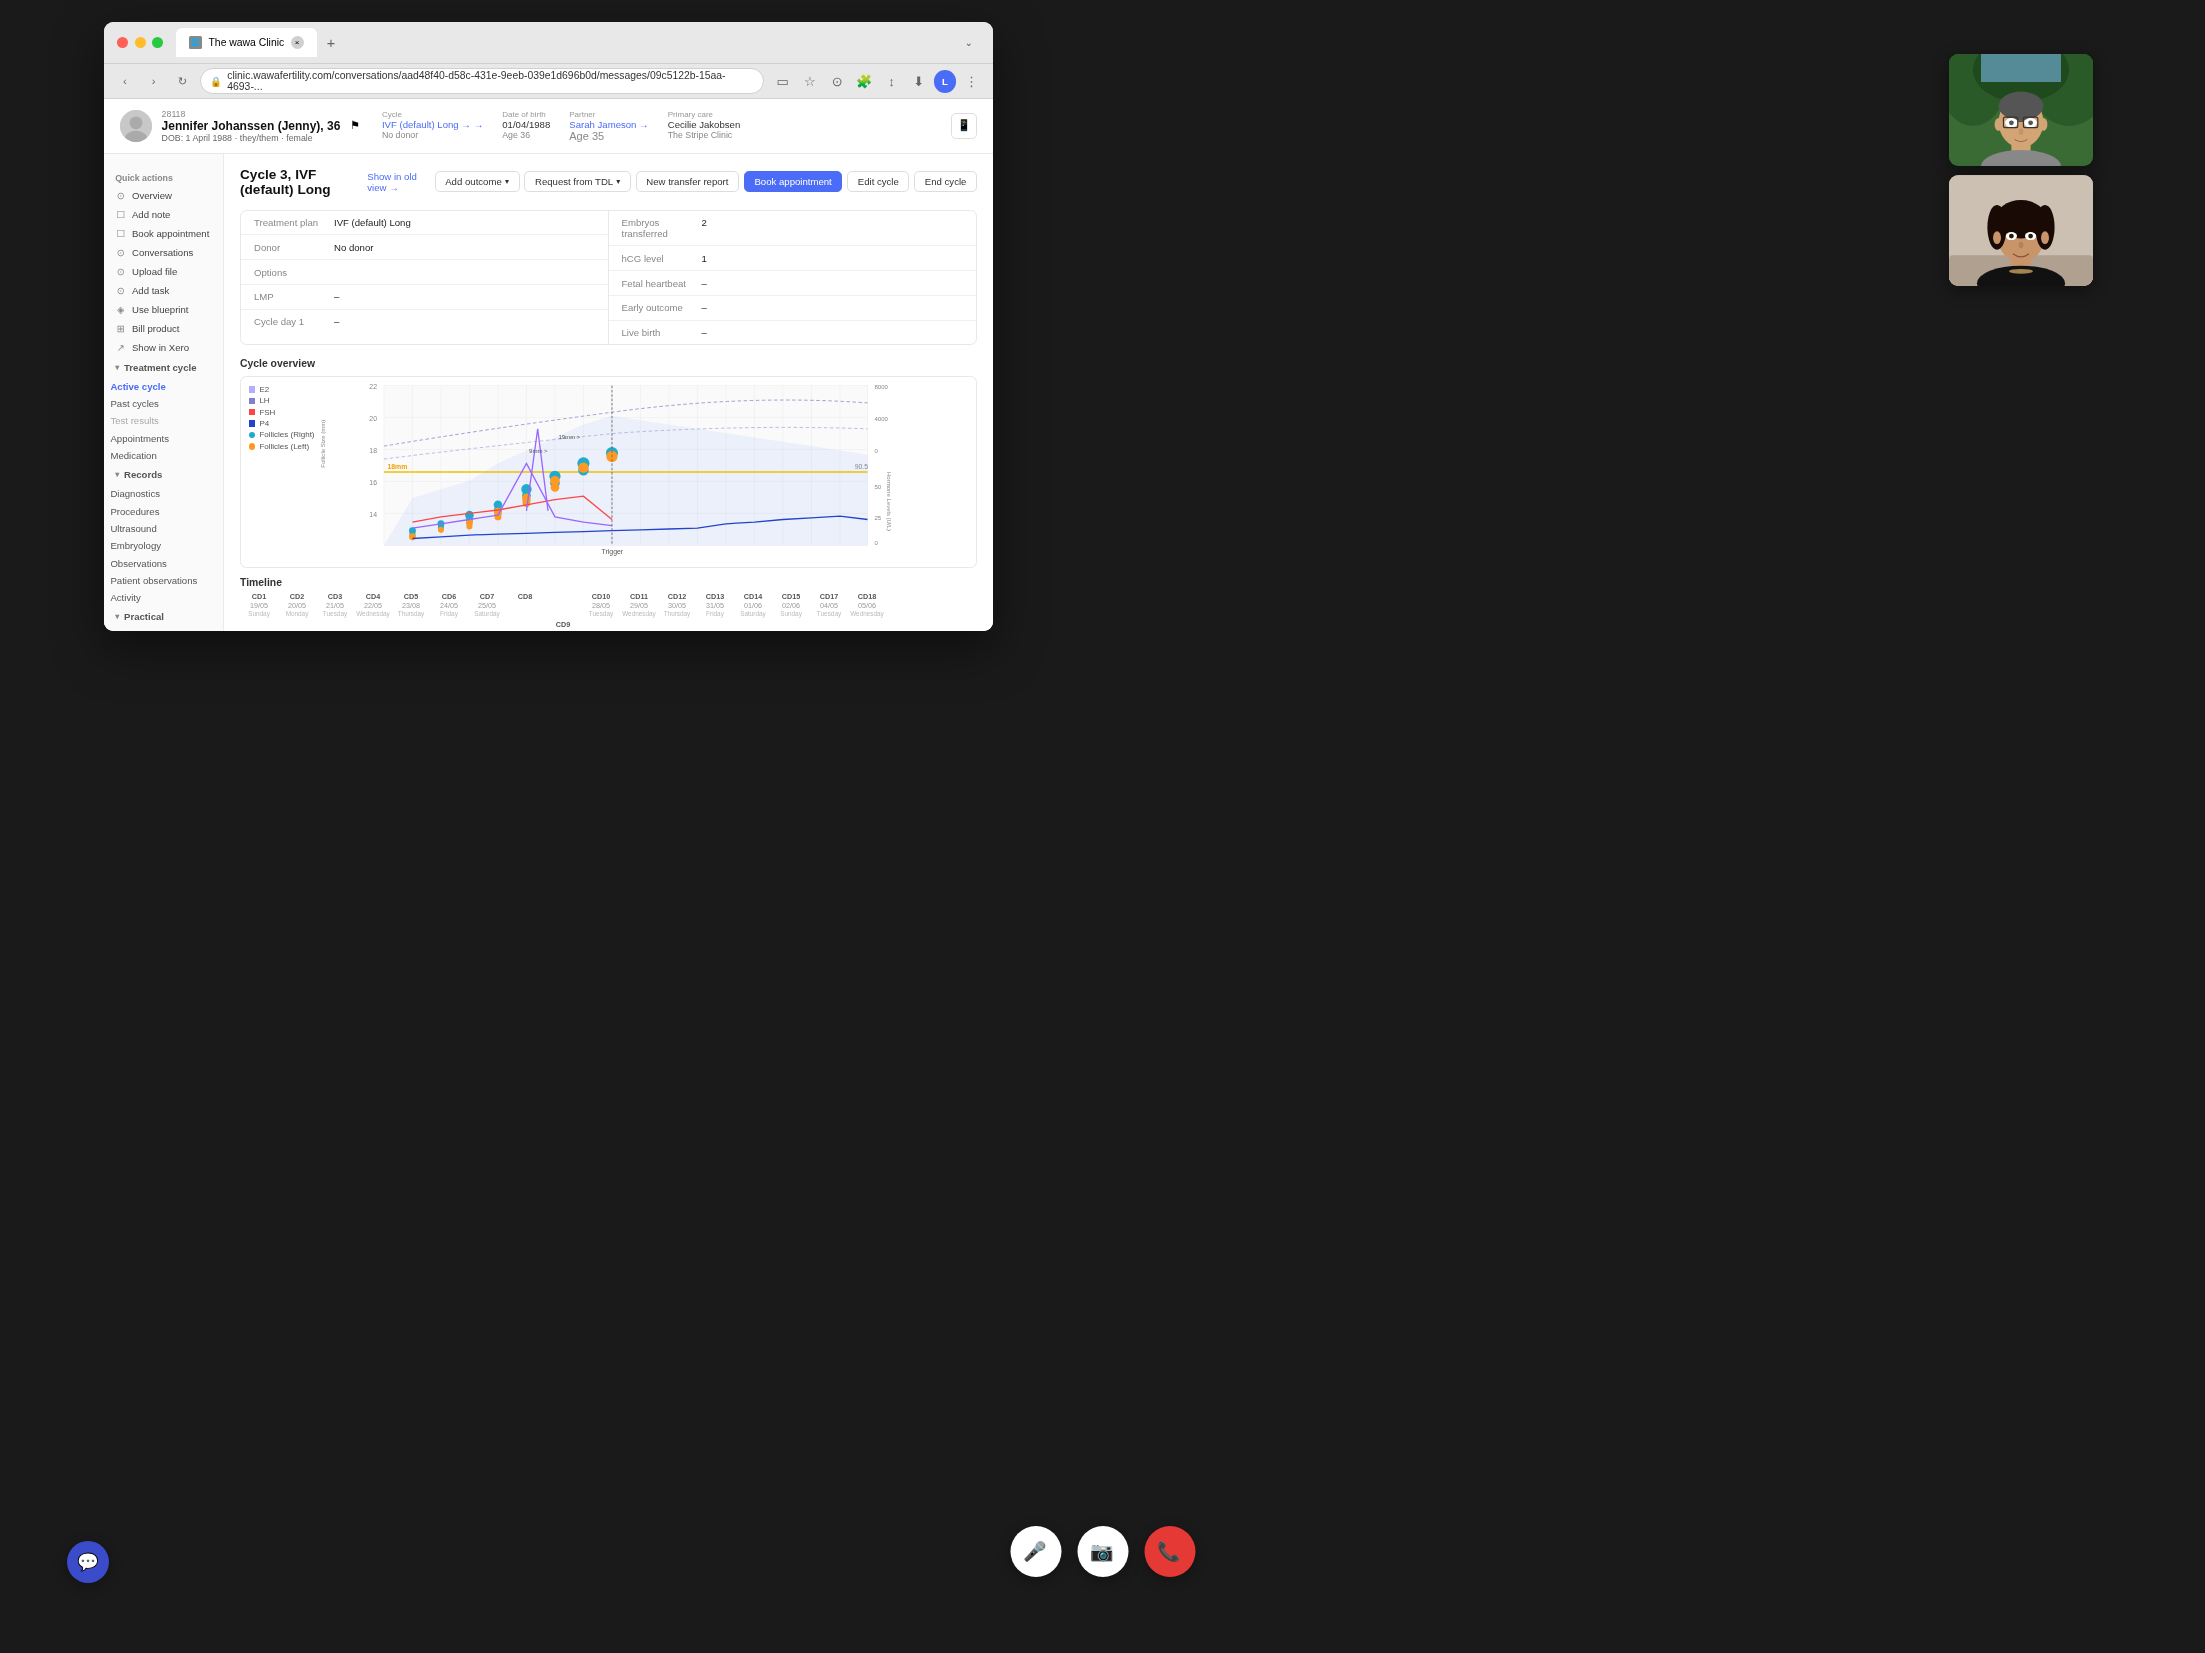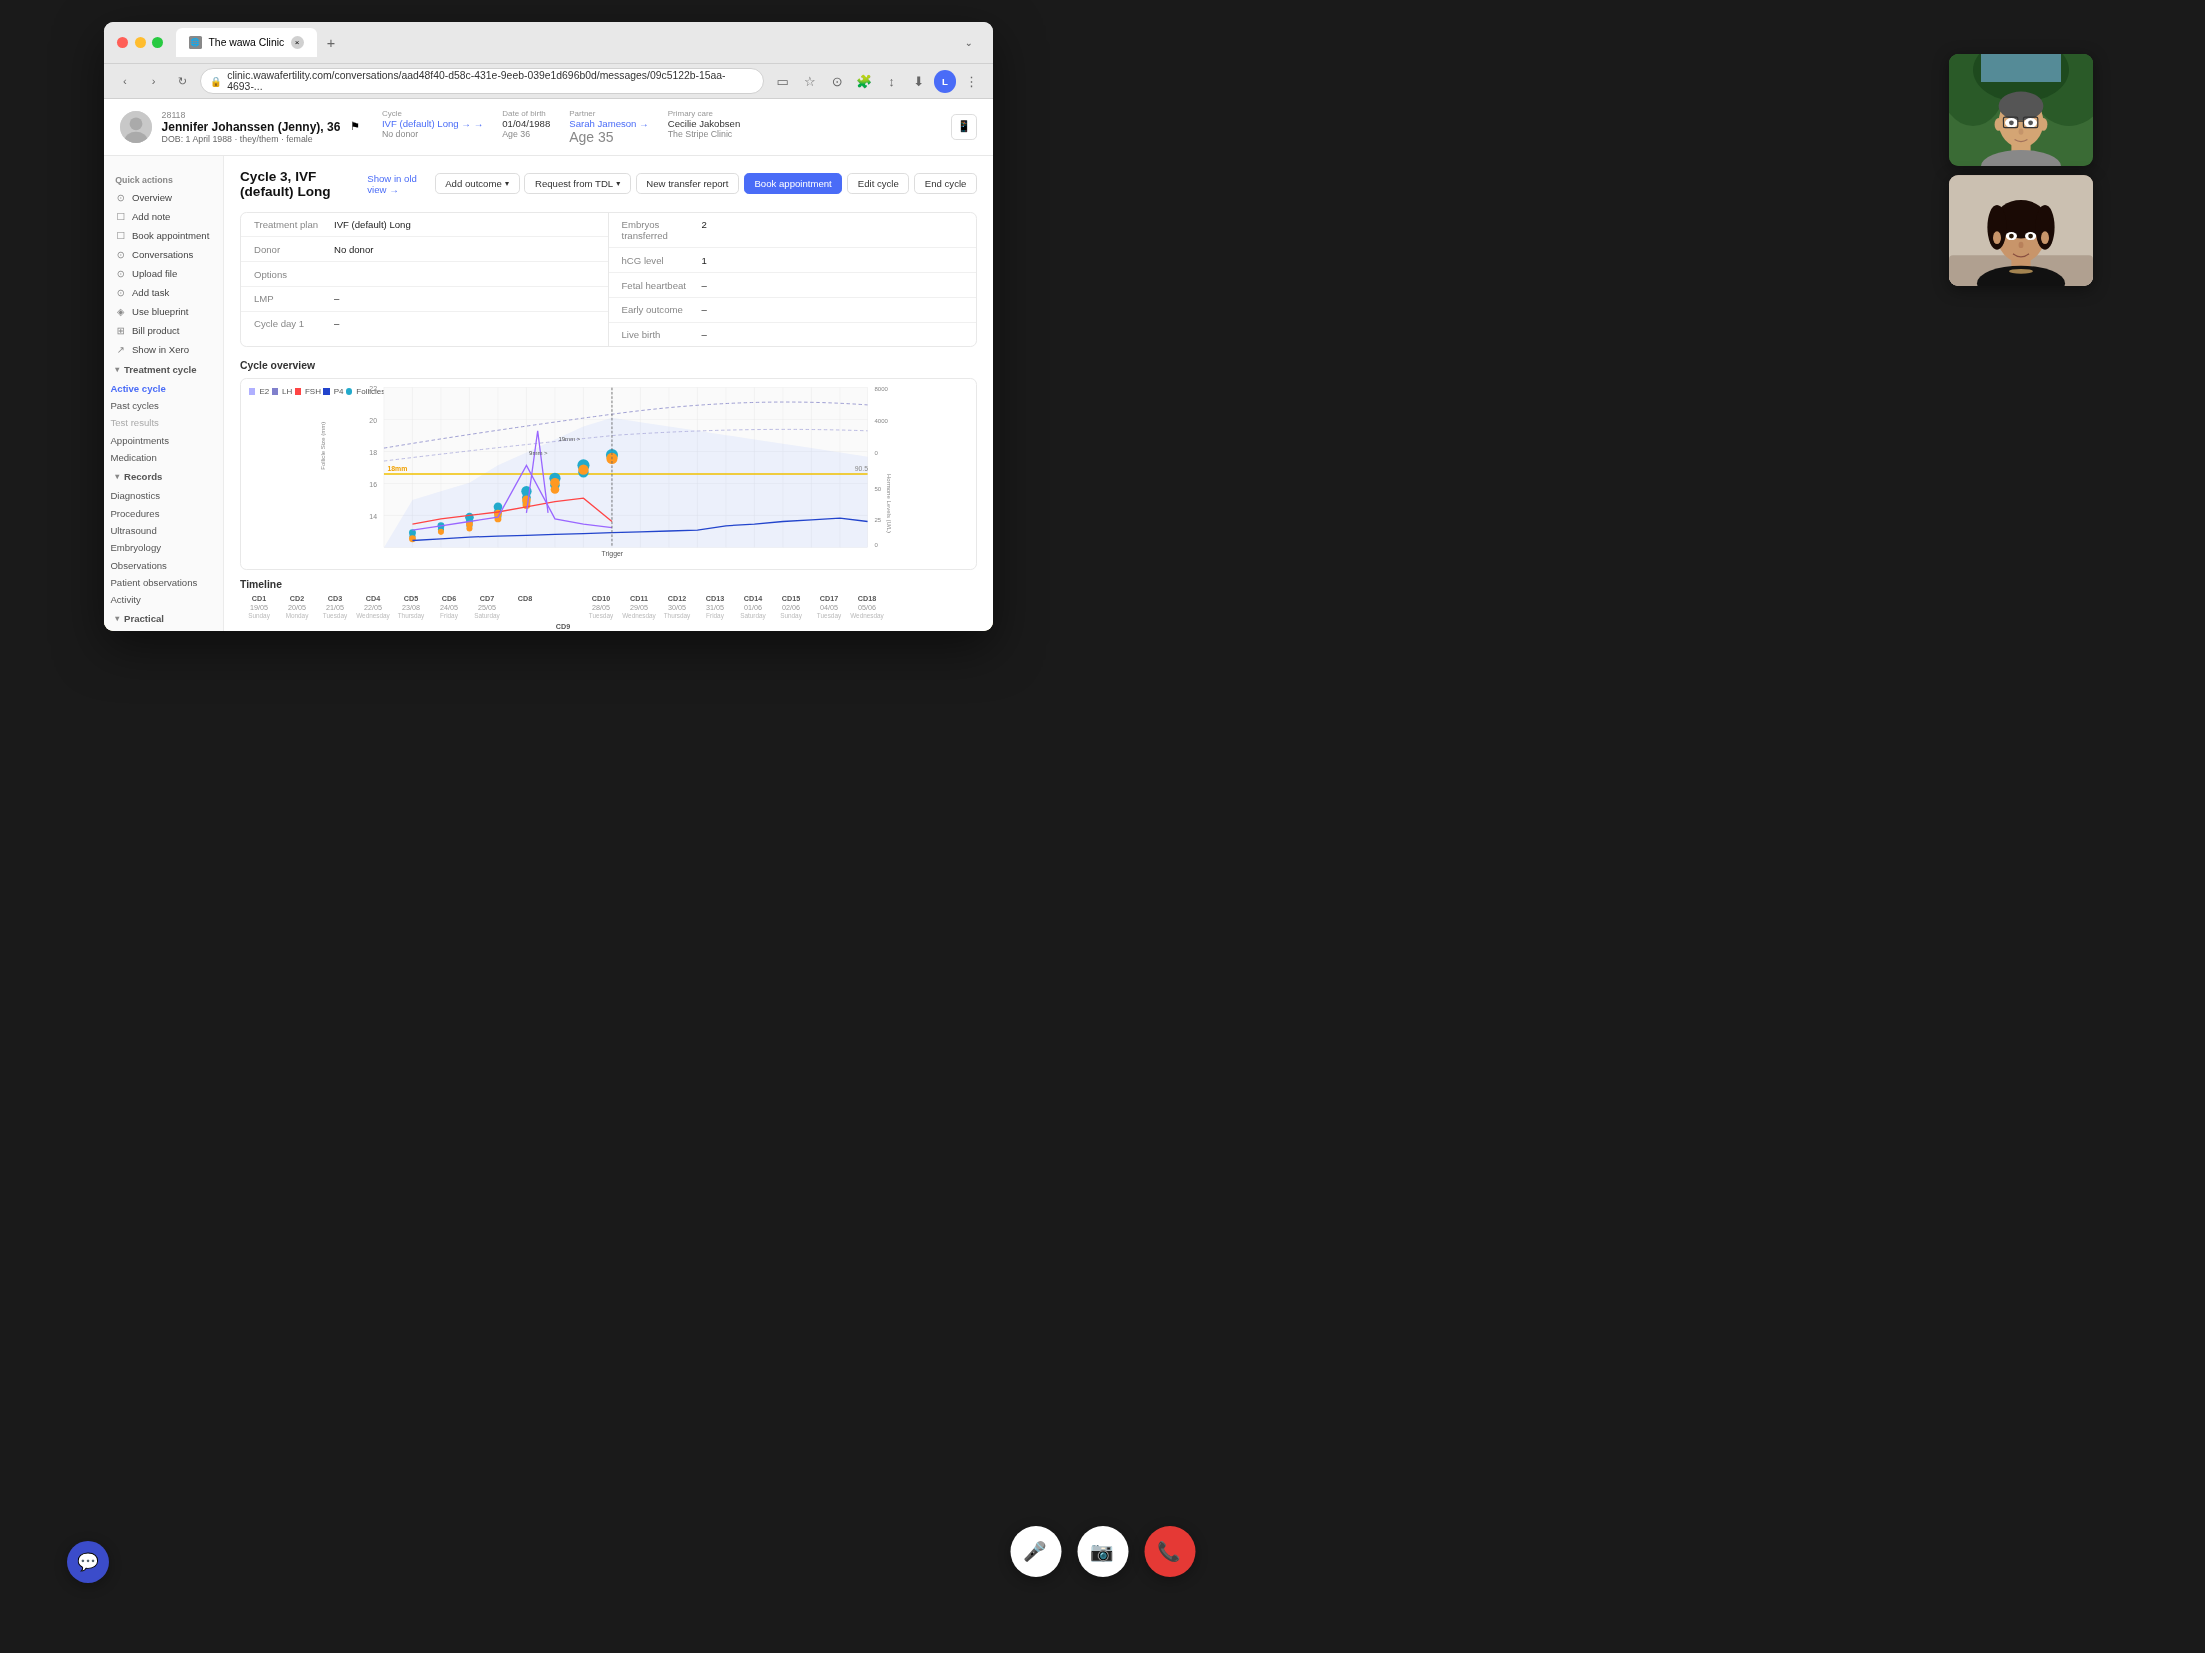--- a/index.html
+++ b/index.html
@@ -455,21 +455,21 @@
       position: relative;
       width: 100%;
       height: 192px;
       border: 0.8px solid #e8e8e8;
       border-radius: 6.4px;
       overflow: hidden;
     }
 
     .chart-legend {
       display: flex;
-      flex-direction: row;
+      flex-direction: column;
       gap: 2.4px;
       position: absolute;
       left: 8px;
       top: 8px;
     }
 
     .legend-item {
       display: flex;
       align-items: center;
       gap: 4px;
@@ -687,21 +687,21 @@
           <div class="meta-value" style="font-size:8.8px; color:#888;">No donor</div>
         </div>
         <div class="meta-item">
           <div class="meta-label">Date of birth</div>
           <div class="meta-value">01/04/1988</div>
           <div class="meta-value" style="font-size:8.8px; color:#888;">Age 36</div>
         </div>
         <div class="meta-item">
           <div class="meta-label">Partner</div>
           <div class="meta-value link" style="color:#4a6cf7; font-size:9.6px;">Sarah Jameson →</div>
-          <div class="meta-value" style="font-size:14px; color:#888;">Age 35</div>
+          <div class="meta-value" style="font-size:11px; color:#888;">Age 35</div>
         </div>
         <div class="meta-item">
           <div class="meta-label">Primary care</div>
           <div class="meta-value">Cecilie Jakobsen</div>
           <div class="meta-value" style="font-size:8.8px; color:#888;">The Stripe Clinic</div>
         </div>
       </div>
       <div class="header-actions">
         <div class="phone-icon">📱</div>
       </div>

